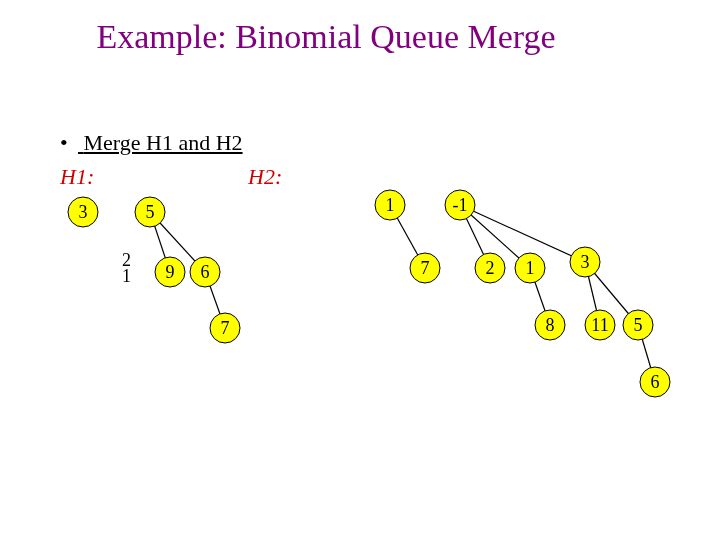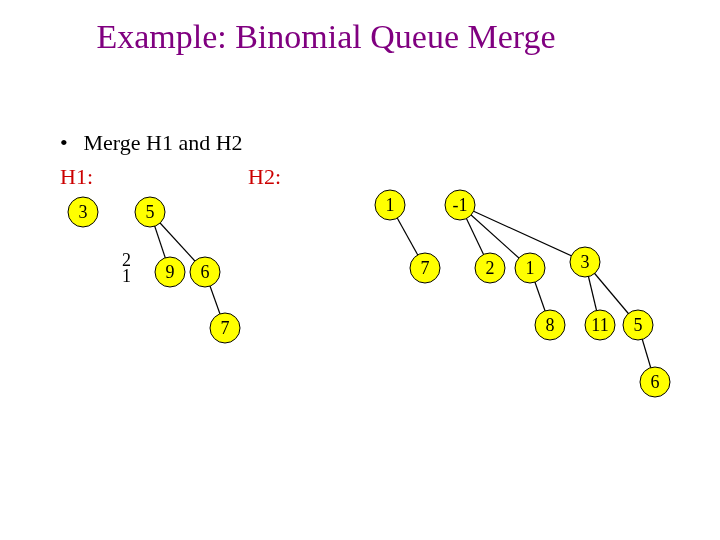--- a/index.html
+++ b/index.html
@@ -19,29 +19,31 @@
     text-align: center;
     color: #800080;
     font-size: 34px;
   }
   .bullet-row {
     position: absolute;
     top: 130px;
     left: 60px;
     font-size: 22px;
     color: #000;
+    text-decoration: underline;
   }
   .bullet-dot {
     display: inline-block;
     width: 18px;
   }
   .hlabel {
     position: absolute;
     font-size: 22px;
     color: #cc0000;
+    font-style: italic;
   }
   .h1label { top: 164px; left: 60px; }
   .h2label { top: 164px; left: 248px; }
   svg.diagram {
     position: absolute;
     left: 0;
     top: 0;
   }
   .node {
     fill: #ffff00;

